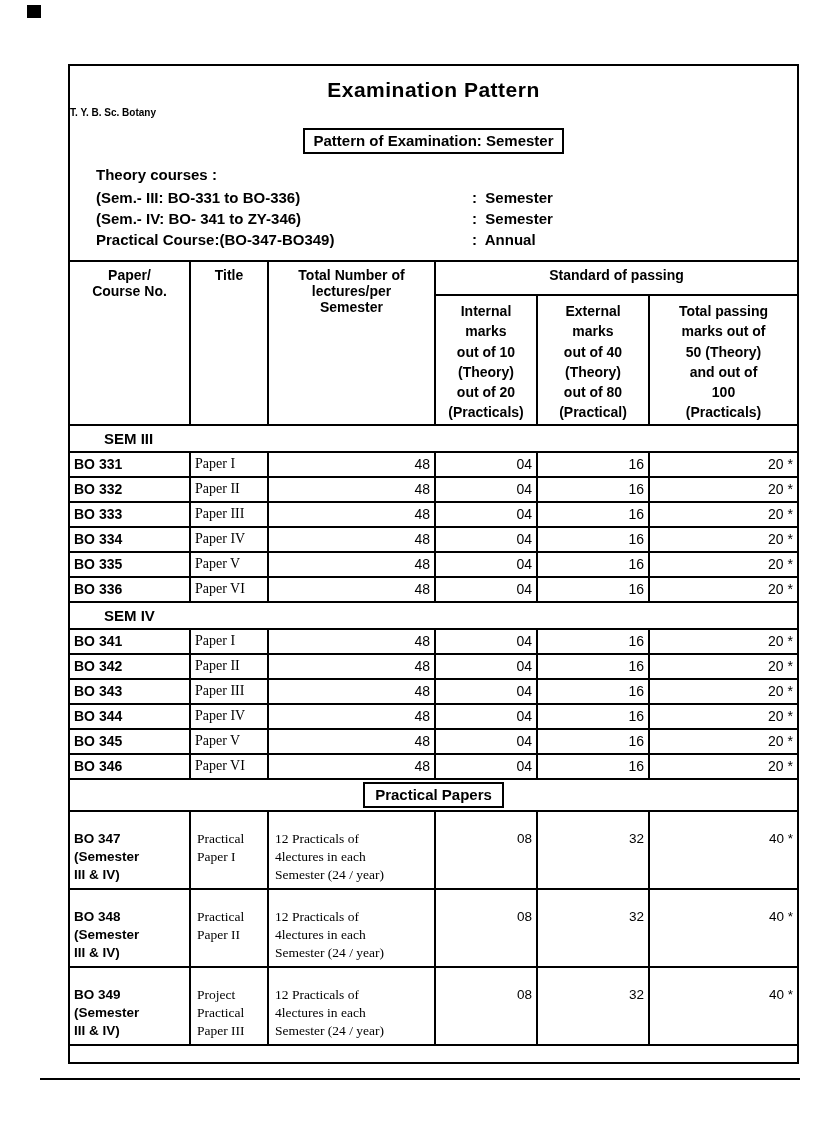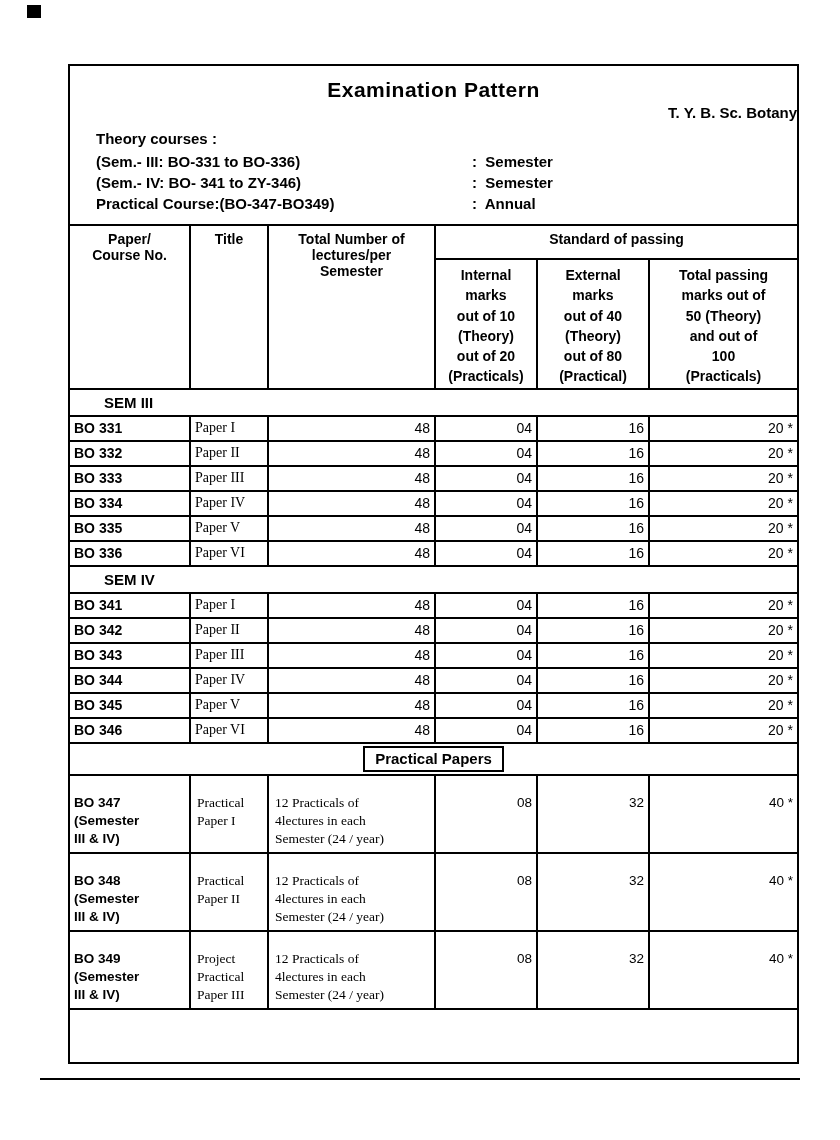--- a/index.html
+++ b/index.html
@@ -15,21 +15,21 @@
   .corner-mark { position: absolute; left: 27px; top: 5px; width: 14px; height: 13px; background: #000; }
 
   .content-box {
     position: absolute; left: 68px; top: 64px;
     width: 731px; height: 1000px;
     border: 2px solid #000;
     padding-top: 12px;
   }
 
   .doc-title { margin: 0; text-align: center; font-size: 21px; font-weight: bold; letter-spacing: 0.5px; line-height: 24px; }
-  .doc-subtitle { margin: 2px 0 0; text-align: right; font-size: 15px; font-weight: bold; line-height: 18px; }
+  .doc-subtitle { margin: 2px 0 0; text-align: left; font-size: 10px; font-weight: bold; line-height: 18px; }
 
   .pattern-box-wrap { text-align: center; margin-top: 6px; height: 30px; }
   .pattern-box { display: inline-block; border: 2px solid #000; padding: 2px 8px 3px; font-size: 15px; font-weight: bold; }
 
   .theory { margin: 6px 0 10px 26px; font-size: 15px; font-weight: bold; line-height: 21px; }
   .theory-heading { margin-bottom: 2px; }
   .theory-line { display: flex; }
   .theory-label { width: 376px; }
   .theory-value { white-space: pre; }
 
@@ -65,20 +65,23 @@
 
 <div class="page">
 
   <div class="corner-mark"></div>
 
   <div class="content-box">
 
     <h1 class="doc-title">Examination Pattern</h1>
     <h2 class="doc-subtitle">T. Y. B. Sc. Botany</h2>
 
+    <div class="pattern-box-wrap">
+      <span class="pattern-box">Pattern of Examination: Semester</span>
+    </div>
 
     <div class="theory">
       <div class="theory-heading">Theory courses :</div>
       <div class="theory-line">
         <span class="theory-label">(Sem.- III: BO-331 to BO-336)</span>
         <span class="theory-value">:  Semester</span>
       </div>
       <div class="theory-line">
         <span class="theory-label">(Sem.- IV: BO- 341 to ZY-346)</span>
         <span class="theory-value">:  Semester</span>

